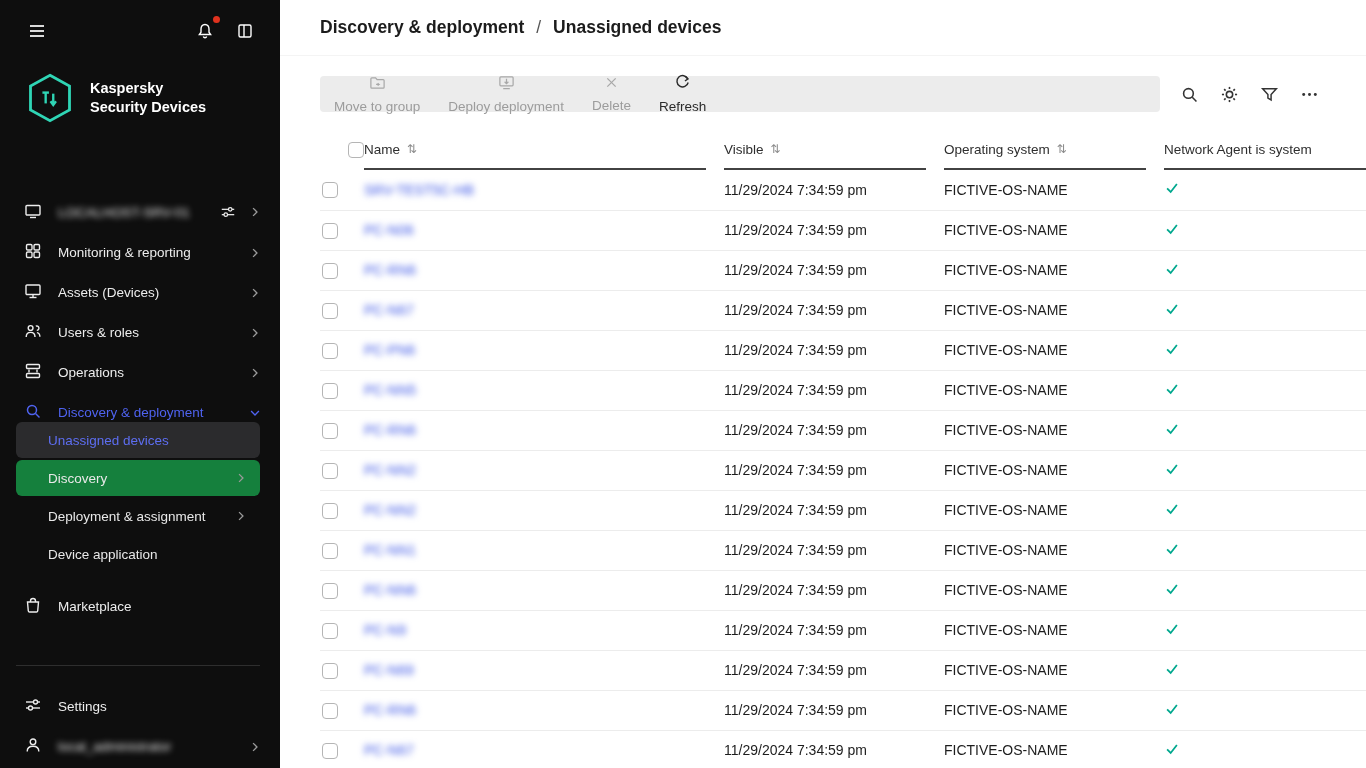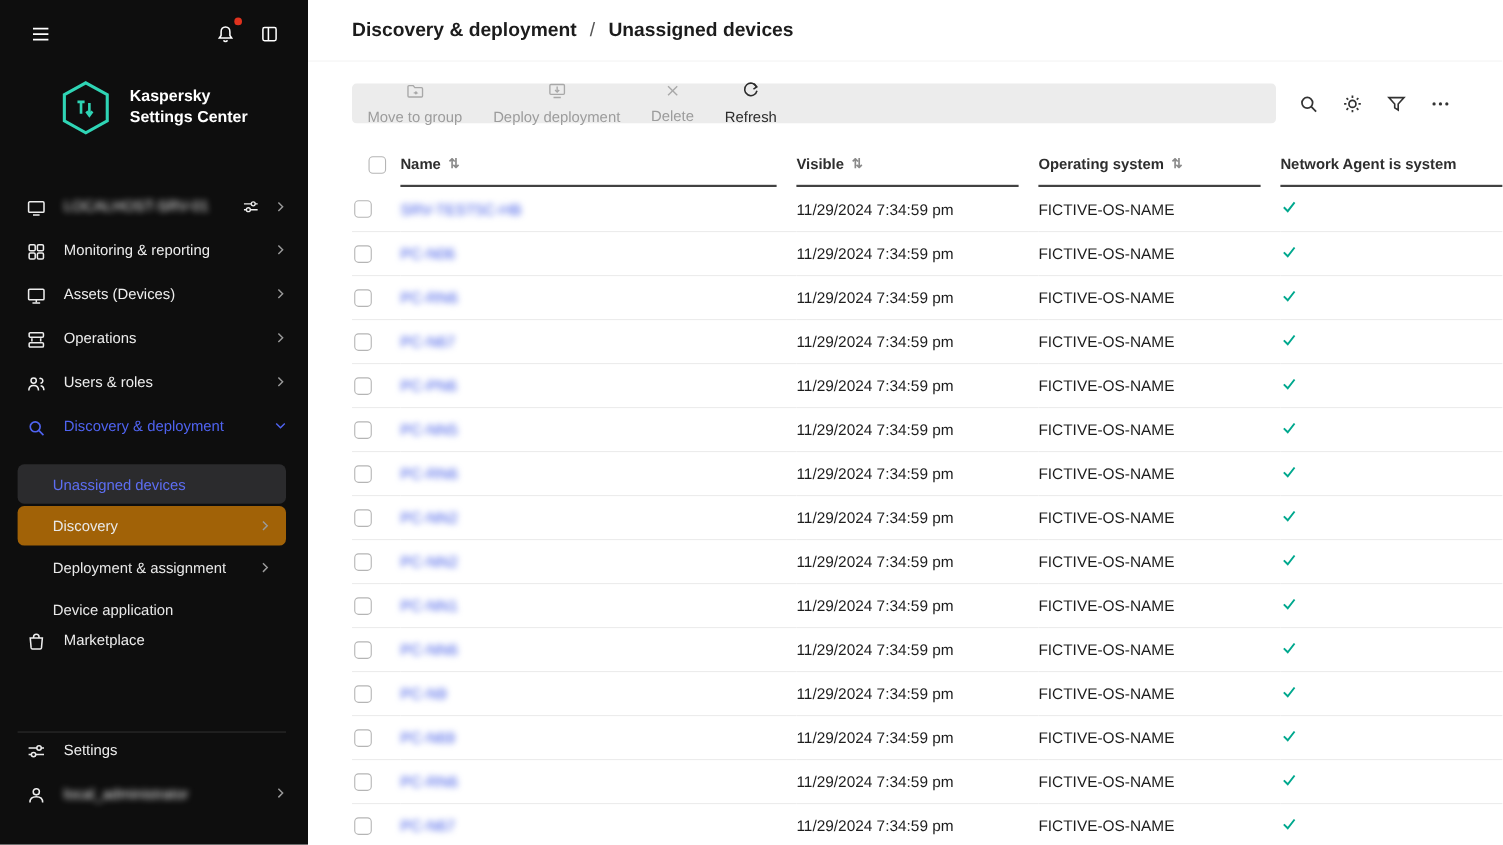--- a/index.html
+++ b/index.html
@@ -10,35 +10,35 @@
   
   .sidebar { width:280px; flex:none; background:#0e0e0e; color:#f0f0f0;
     display:flex; flex-direction:column; overflow:hidden; }
   .sb-top { height:62px; display:flex; align-items:center; justify-content:space-between;
     padding:0 22px 0 24px; }
   .icon-btn-dark { width:26px; height:26px; display:flex; align-items:center; justify-content:center;
     cursor:pointer; position:relative; }
   .sb-top-right { display:flex; gap:14px; }
   .dot { position:absolute; top:-2px; right:-2px; width:7px; height:7px; border-radius:50%;
     background:#e0321e; }
-  .logo { display:flex; align-items:center; gap:14px; padding:10px 24px 22px;margin-left:28px; }
+  .logo { display:flex; align-items:center; gap:14px; padding:10px 24px 22px; }
   .logo-text { font-size:14.5px; font-weight:bold; line-height:1.3; color:#fff; }
   .nav { flex:none; margin-top:34px; }
-  .nav-item { height:40px; display:flex; align-items:flex-start; gap:16px;
+  .nav-item { height:40px; display:flex; align-items:flex-end; gap:16px;
     padding:0 18px 0 24px; font-size:13.5px; color:#ededed; cursor:pointer; }
   .nav-item .lbl { white-space:nowrap; }
   .nav-item .chev { margin-left:auto; display:flex; }
   .nav-item.active { color:#4f63f0; }
   .trail-icons { margin-left:auto; display:flex; align-items:center; gap:12px; }
   .subnav { }
   .sub-item { height:36px; margin:2px 20px 2px 16px; border-radius:6px;
     display:flex; align-items:center; padding:0 12px 0 32px; font-size:13.5px;
     color:#e8e8e8; cursor:pointer; }
   .sub-item.selected { background:#2b2b2d; color:#5d6ef2; }
-  .sub-item.raised { background:#a16207; }
+  .sub-item.raised { background:#15803d; }
   .sub-item .chev { margin-left:auto; display:flex; }
   .sb-bottom { margin-top:auto; padding:6px 0 14px; }
   .sb-divider { border-top:1px solid #2e2e2e; margin:0 20px 8px 16px; }
   .redacted { filter:blur(3px); }
 
   
   .main { flex:1; background:#fff; overflow:hidden; position:relative; }
   .page-header { height:56px; display:flex; align-items:center; gap:12px;
     padding:0 40px; font-size:17.5px; font-weight:600; color:#1c1c1c;
     border-bottom:1px solid #f4f4f4; }
@@ -53,21 +53,21 @@
   .tb-btn.enabled { color:#2b2b2b; cursor:pointer;justify-content:center; }
   .icon-btns { margin-left:auto; display:flex; gap:6px; }
   .icon-btn { width:34px; height:34px; display:flex; align-items:center; justify-content:center;
     background:none; border:none; cursor:pointer; border-radius:4px; }
 
   
   .table-wrap { margin:18px 0 0 40px; }
   table { border-collapse:collapse; table-layout:fixed; width:1100px; }
   col.c-check { width:44px; } col.c-name { width:360px; } col.c-visible { width:220px; }
   col.c-os { width:220px; } col.c-agent { width:256px; }
-  th { text-align:center; font-weight:700; font-size:13.5px; color:#2e2e2e; height:40px; padding:0; }
+  th { text-align:right; font-weight:400; font-size:13.5px; color:#2e2e2e; height:40px; padding:0; }
   .hd { display:flex; align-items:center; gap:7px; height:100%;
     border-bottom:2px solid #424242; margin-right:18px; }
   .sort { color:#8a8a8a; font-size:12px; }
   td { height:40px; border-bottom:1px solid #ececec; font-size:14px; color:#1d1d1d;
     padding:0; white-space:nowrap; }
   .checkbox { display:inline-block; width:16px; height:16px; border:1px solid #b5b5b5;
     border-radius:4px; background:#fff; cursor:pointer; vertical-align:middle; }
   .name-link { color:#3b55e6; text-decoration:none; font-size:14px; }
   .col-check { padding-left:2px; }
 </style>
@@ -112,21 +112,21 @@
           <line x1="17" y1="19" x2="23" y2="19"></line>
             <line x1="20" y1="19" x2="20" y2="29"></line>
           <line x1="27" y1="30" x2="27" y2="20"></line>
             <polyline points="24.5,27 27,30.5 29.5,27" fill="none"></polyline>
           <polyline points="25,22 27,19 29,22" fill="none" opacity="0"></polyline>
           <line x1="25" y1="30" x2="31" y2="30" opacity="0"></line>
         </g>
       </svg>
       <div class="logo-text">
         <div>Kaspersky</div>
-        <div>Settings Center</div>
+        <div>Security Devices</div>
       </div>
     </div>
 
     <nav class="nav">
 
       <div class="nav-item">
         <svg width="18" height="18" viewBox="0 0 18 18">
           <rect x="2" y="3.5" width="14" height="9.5" rx="1" fill="none" stroke="#ededed" stroke-width="1.4"></rect>
           <line x1="6" y1="15.5" x2="12" y2="15.5" stroke="#ededed" stroke-width="1.4"></line>
         </svg>
@@ -173,44 +173,44 @@
         <span class="chev">
             <svg width="14" height="14" viewBox="0 0 18 18">
               <polyline points="6.5,4 11.5,9 6.5,14" fill="none" stroke="#9a9a9a" stroke-width="1.7"></polyline>
             </svg>
           </span>
       </div>
 
       <div class="nav-item">
         <svg width="18" height="18" viewBox="0 0 18 18">
           <g fill="none" stroke="#ededed" stroke-width="1.4">
+            <circle cx="6.6" cy="6" r="2.4"></circle>
+              <path d="M2.2 15 c0-3 2-4.6 4.4-4.6 s4.4 1.6 4.4 4.6"></path>
+            <path d="M11.8 4.2 a2.2 2.2 0 1 1 1 4.2"></path>
+              <path d="M12.9 10.6 c2 .3 3 1.9 3 4.1"></path>
+          </g>
+        </svg>
+        <span class="lbl">Users &amp; roles</span>
+        <span class="chev">
+            <svg width="14" height="14" viewBox="0 0 18 18">
+              <polyline points="6.5,4 11.5,9 6.5,14" fill="none" stroke="#9a9a9a" stroke-width="1.7"></polyline>
+            </svg>
+          </span>
+      </div>
+
+      <div class="nav-item">
+        <svg width="18" height="18" viewBox="0 0 18 18">
+          <g fill="none" stroke="#ededed" stroke-width="1.4">
             <rect x="2.5" y="2.5" width="13" height="4" rx="1"></rect>
             <rect x="2.5" y="11.5" width="13" height="4" rx="1"></rect>
             <line x1="5" y1="7.5" x2="5" y2="10.5"></line>
               <line x1="13" y1="7.5" x2="13" y2="10.5"></line>
           </g>
         </svg>
         <span class="lbl">Operations</span>
-        <span class="chev">
-            <svg width="14" height="14" viewBox="0 0 18 18">
-              <polyline points="6.5,4 11.5,9 6.5,14" fill="none" stroke="#9a9a9a" stroke-width="1.7"></polyline>
-            </svg>
-          </span>
-      </div>
-
-      <div class="nav-item">
-        <svg width="18" height="18" viewBox="0 0 18 18">
-          <g fill="none" stroke="#ededed" stroke-width="1.4">
-            <circle cx="6.6" cy="6" r="2.4"></circle>
-              <path d="M2.2 15 c0-3 2-4.6 4.4-4.6 s4.4 1.6 4.4 4.6"></path>
-            <path d="M11.8 4.2 a2.2 2.2 0 1 1 1 4.2"></path>
-              <path d="M12.9 10.6 c2 .3 3 1.9 3 4.1"></path>
-          </g>
-        </svg>
-        <span class="lbl">Users &amp; roles</span>
         <span class="chev">
             <svg width="14" height="14" viewBox="0 0 18 18">
               <polyline points="6.5,4 11.5,9 6.5,14" fill="none" stroke="#9a9a9a" stroke-width="1.7"></polyline>
             </svg>
           </span>
       </div>
 
       <div class="nav-item active">
         <svg width="18" height="18" viewBox="0 0 18 18">
           <circle cx="8" cy="8" r="4.5" fill="none" stroke="#4f63f0" stroke-width="1.5"></circle>

